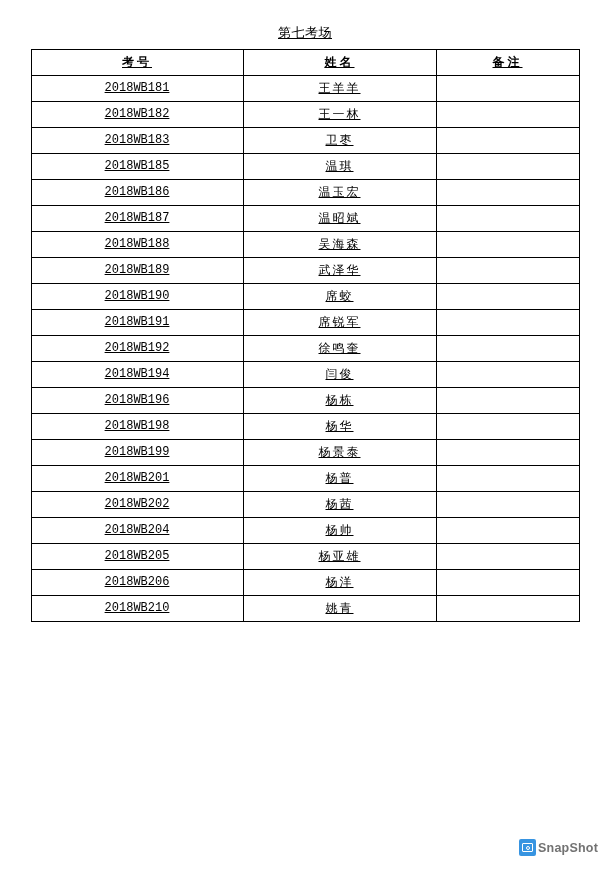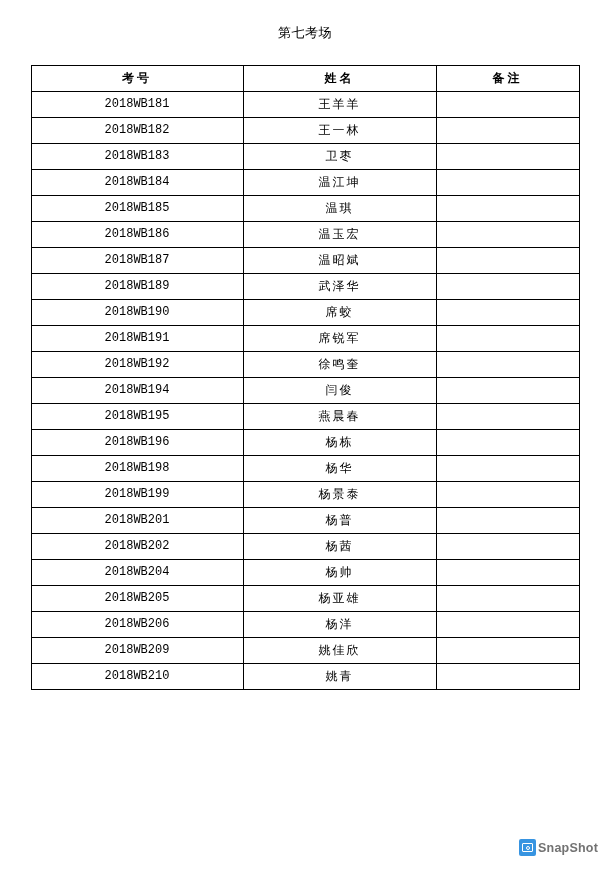--- a/index.html
+++ b/index.html
@@ -13,33 +13,34 @@
     font-family: "Liberation Sans", sans-serif;
     color: #000000;
     position: relative;
     overflow: hidden;
   }
   .page {
     width: 610px;
     height: 874px;
     position: relative;
     box-sizing: border-box;
+    text-decoration: underline;
   }
   .doc-title {
     text-align: center;
     font-size: 13px;
     font-weight: normal;
     margin: 0;
     padding-top: 24px;
     padding-bottom: 7px;
     letter-spacing: 0.5px;
   }
   table.roster {
     border-collapse: collapse;
-    margin: 16px auto;
+    margin: 0 auto;
     width: 548px;
     table-layout: fixed;
   }
   table.roster th, table.roster td {
     border: 1px solid #000000;
     height: 25px;
     text-align: center;
     vertical-align: middle;
     font-size: 12px;
     font-weight: normal;
@@ -139,40 +140,40 @@
           <td class="id-cell">2018WB182</td>
           <td class="name-cell">王一林</td>
           <td class="note-cell"></td>
         </tr>
         <tr>
           <td class="id-cell">2018WB183</td>
           <td class="name-cell">卫枣</td>
           <td class="note-cell"></td>
         </tr>
         <tr>
-          <td class="id-cell">2018WB184</td>
-          <td class="name-cell">温江坤</td>
-          <td class="note-cell"></td>
-        </tr>
-        <tr>
           <td class="id-cell">2018WB185</td>
           <td class="name-cell">温琪</td>
           <td class="note-cell"></td>
         </tr>
         <tr>
           <td class="id-cell">2018WB186</td>
           <td class="name-cell">温玉宏</td>
           <td class="note-cell"></td>
         </tr>
         <tr>
           <td class="id-cell">2018WB187</td>
           <td class="name-cell">温昭斌</td>
           <td class="note-cell"></td>
         </tr>
         <tr>
+          <td class="id-cell">2018WB188</td>
+          <td class="name-cell">吴海森</td>
+          <td class="note-cell"></td>
+        </tr>
+        <tr>
           <td class="id-cell">2018WB189</td>
           <td class="name-cell">武泽华</td>
           <td class="note-cell"></td>
         </tr>
         <tr>
           <td class="id-cell">2018WB190</td>
           <td class="name-cell">席蛟</td>
           <td class="note-cell"></td>
         </tr>
         <tr>
@@ -184,25 +185,20 @@
           <td class="id-cell">2018WB192</td>
           <td class="name-cell">徐鸣奎</td>
           <td class="note-cell"></td>
         </tr>
         <tr>
           <td class="id-cell">2018WB194</td>
           <td class="name-cell">闫俊</td>
           <td class="note-cell"></td>
         </tr>
         <tr>
-          <td class="id-cell">2018WB195</td>
-          <td class="name-cell">燕晨春</td>
-          <td class="note-cell"></td>
-        </tr>
-        <tr>
           <td class="id-cell">2018WB196</td>
           <td class="name-cell">杨栋</td>
           <td class="note-cell"></td>
         </tr>
         <tr>
           <td class="id-cell">2018WB198</td>
           <td class="name-cell">杨华</td>
           <td class="note-cell"></td>
         </tr>
         <tr>
@@ -226,25 +222,20 @@
           <td class="note-cell"></td>
         </tr>
         <tr>
           <td class="id-cell">2018WB205</td>
           <td class="name-cell">杨亚雄</td>
           <td class="note-cell"></td>
         </tr>
         <tr>
           <td class="id-cell">2018WB206</td>
           <td class="name-cell">杨洋</td>
-          <td class="note-cell"></td>
-        </tr>
-        <tr>
-          <td class="id-cell">2018WB209</td>
-          <td class="name-cell">姚佳欣</td>
           <td class="note-cell"></td>
         </tr>
         <tr>
           <td class="id-cell">2018WB210</td>
           <td class="name-cell">姚青</td>
           <td class="note-cell"></td>
         </tr>
       </tbody>
   </table>
 

